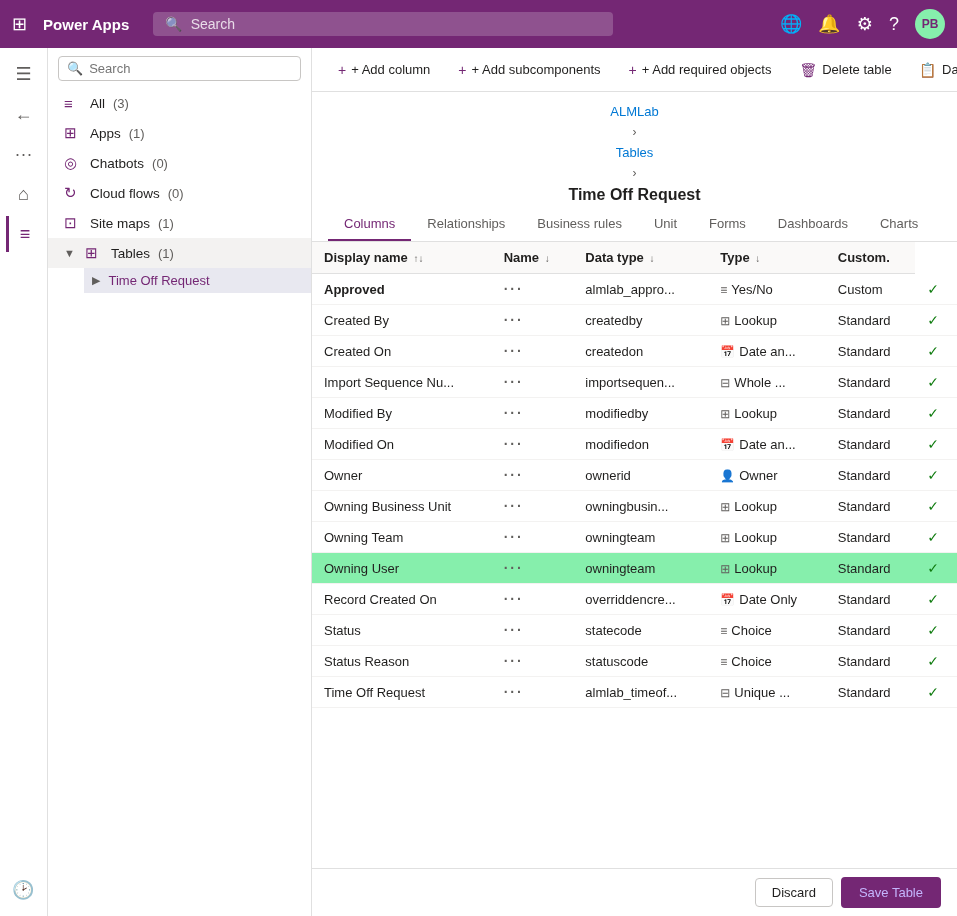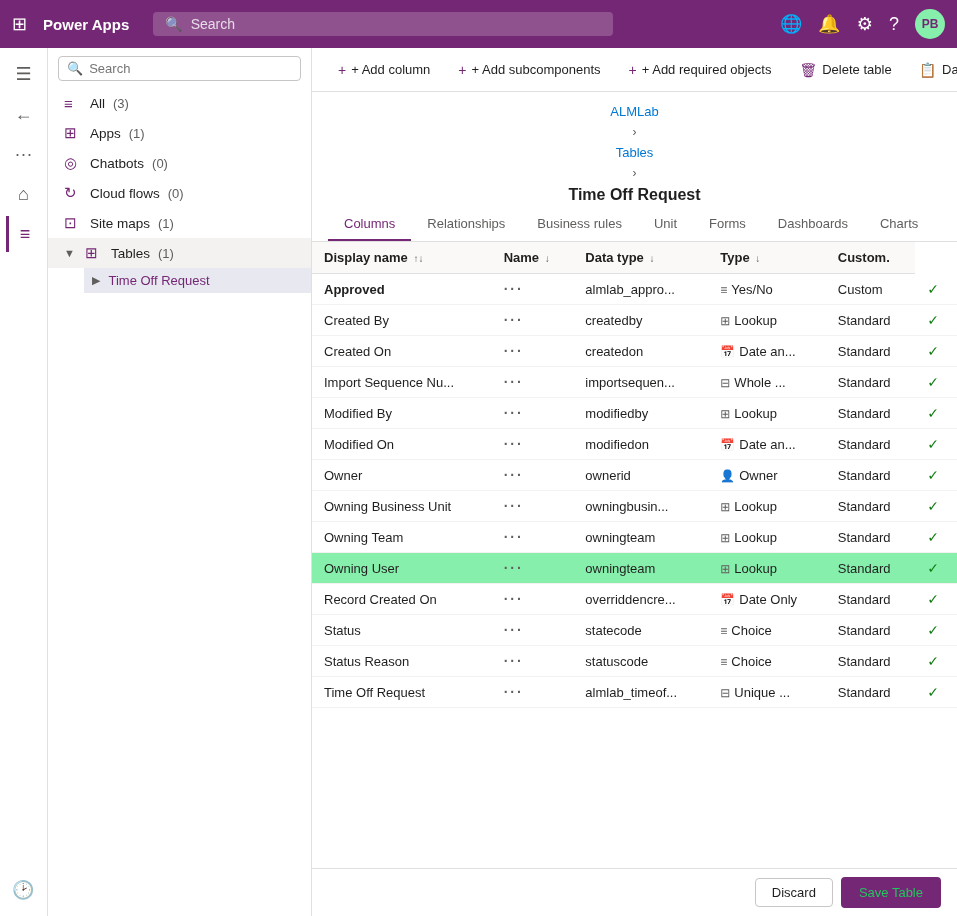--- a/index.html
+++ b/index.html
@@ -243,21 +243,21 @@
       font-size: 13px;
       color: #201f1e;
     }
     .btn-save {
       padding: 6px 16px;
       border: 2px solid #742774;
       background: #742774;
       border-radius: 4px;
       cursor: pointer;
       font-size: 13px;
-      color: #22c55e;
+      color: #c4b5fd;
       font-weight: 500;
     }
   </style>
 </head>
 <body>
 
 <div class="topbar">
   <span class="topbar-grid-icon">⊞</span>
   <span class="topbar-title">Power Apps</span>
   <div class="topbar-search">

